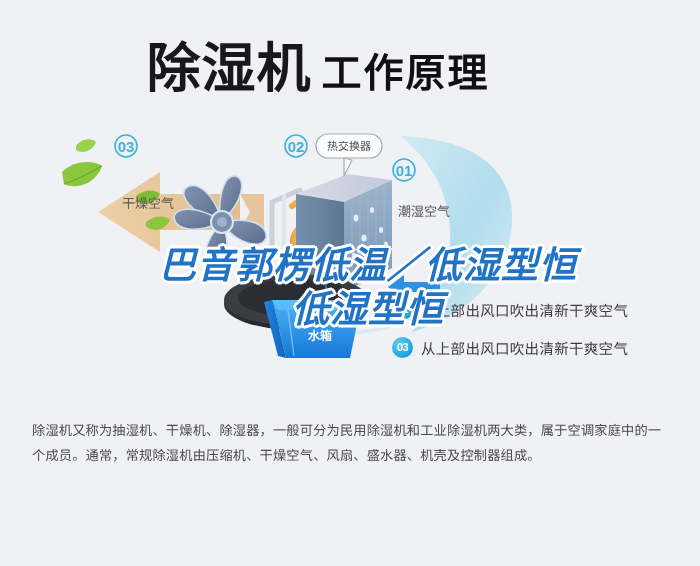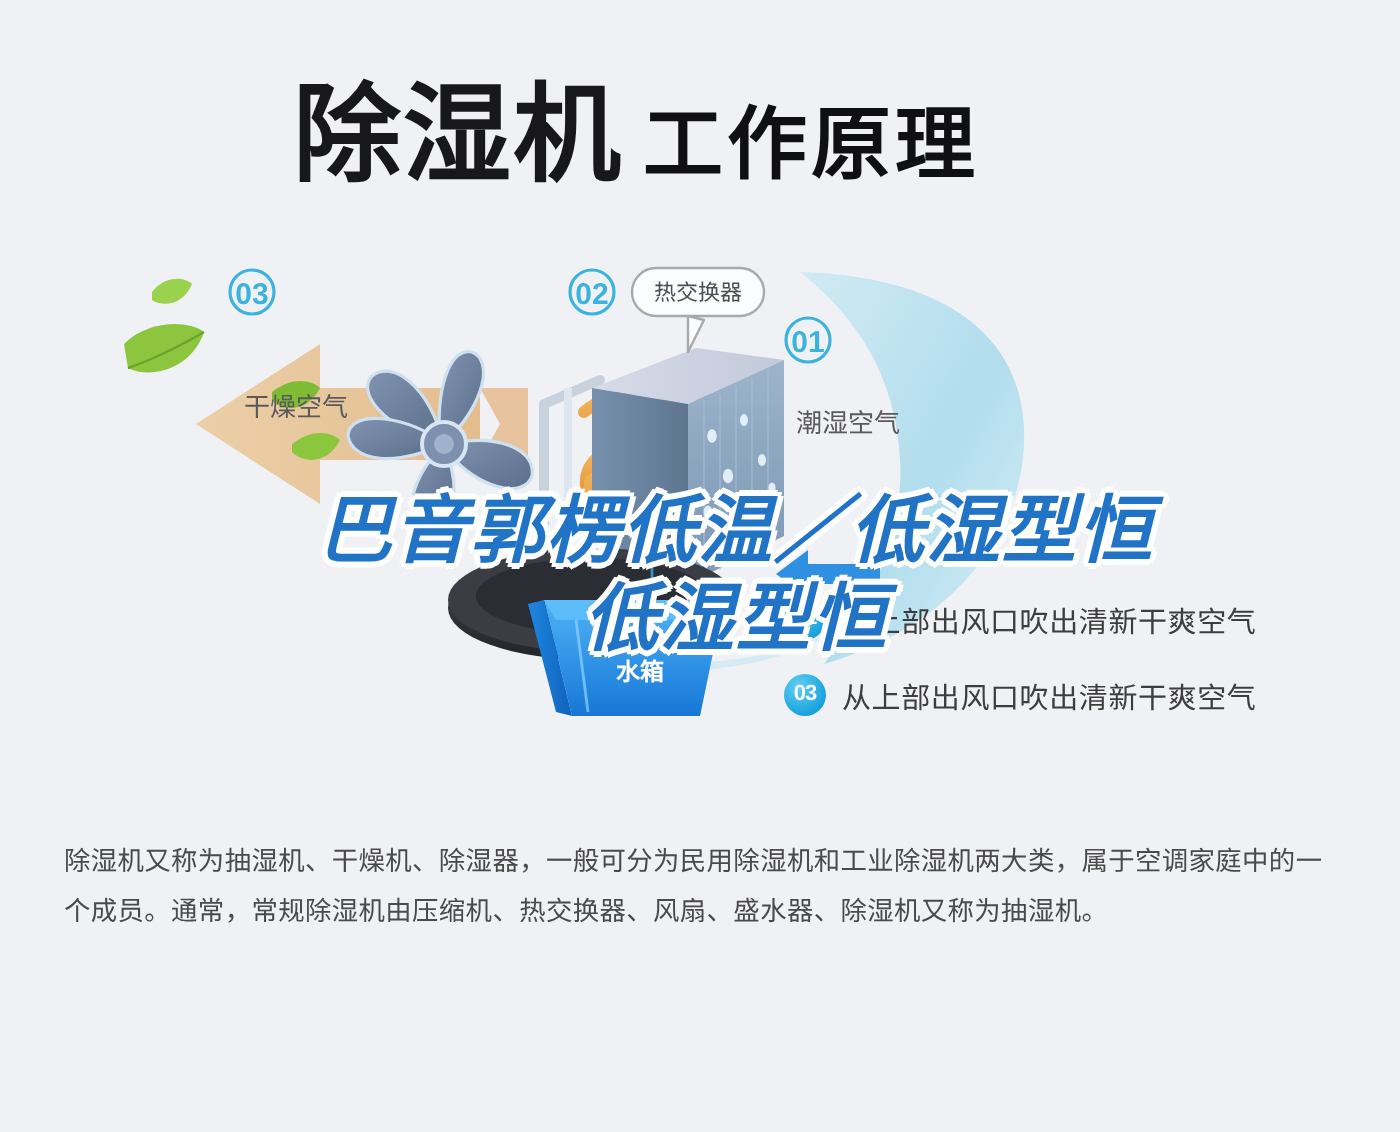--- a/index.html
+++ b/index.html
@@ -368,16 +368,16 @@
       <span class="step-text">从上部出风口吹出清新干爽空气</span>
     </div>
   </div>
 
   <div class="watermark">
     <div class="wm-line">巴音郭楞低温／低湿型恒</div>
     <div class="wm-line">低湿型恒</div>
   </div>
 
   <div class="body-copy">
-    <p class="para">除湿机又称为抽湿机、干燥机、除湿器，一般可分为民用除湿机和工业除湿机两大类，属于空调家庭中的一个成员。通常，常规除湿机由压缩机、热交换器、风扇、盛水器、除湿机又称为抽湿机。</p>
+    <p class="para">除湿机又称为抽湿机、干燥机、除湿器，一般可分为民用除湿机和工业除湿机两大类，属于空调家庭中的一个成员。通常，常规除湿机由压缩机、干燥空气、风扇、盛水器、机壳及控制器组成。</p>
   </div>
 
 </div>
 
 </body></html>

